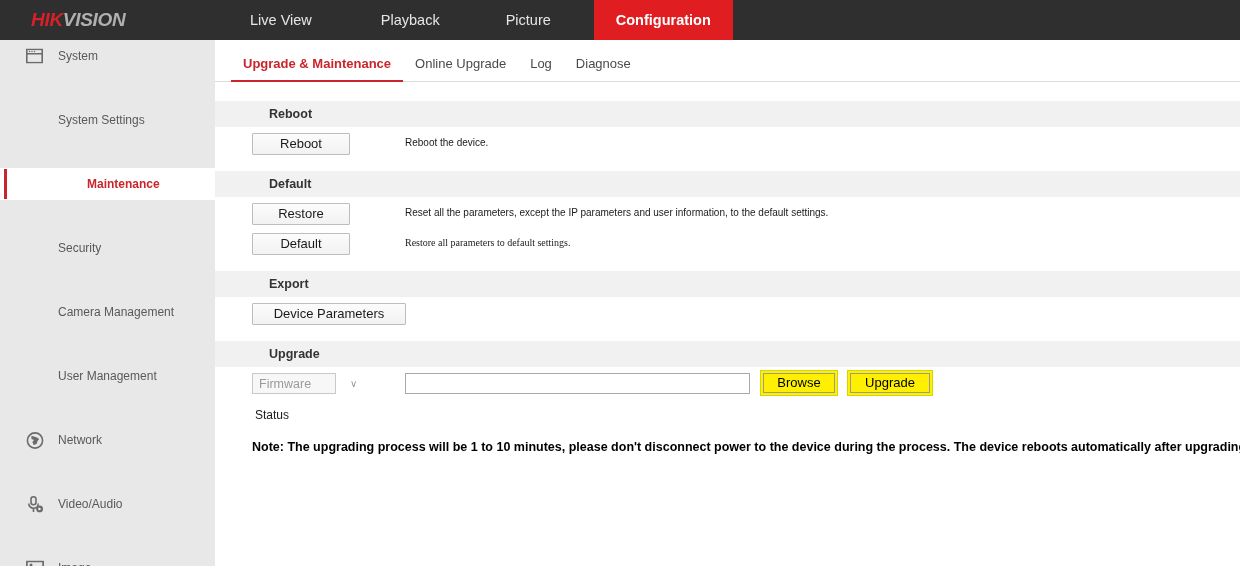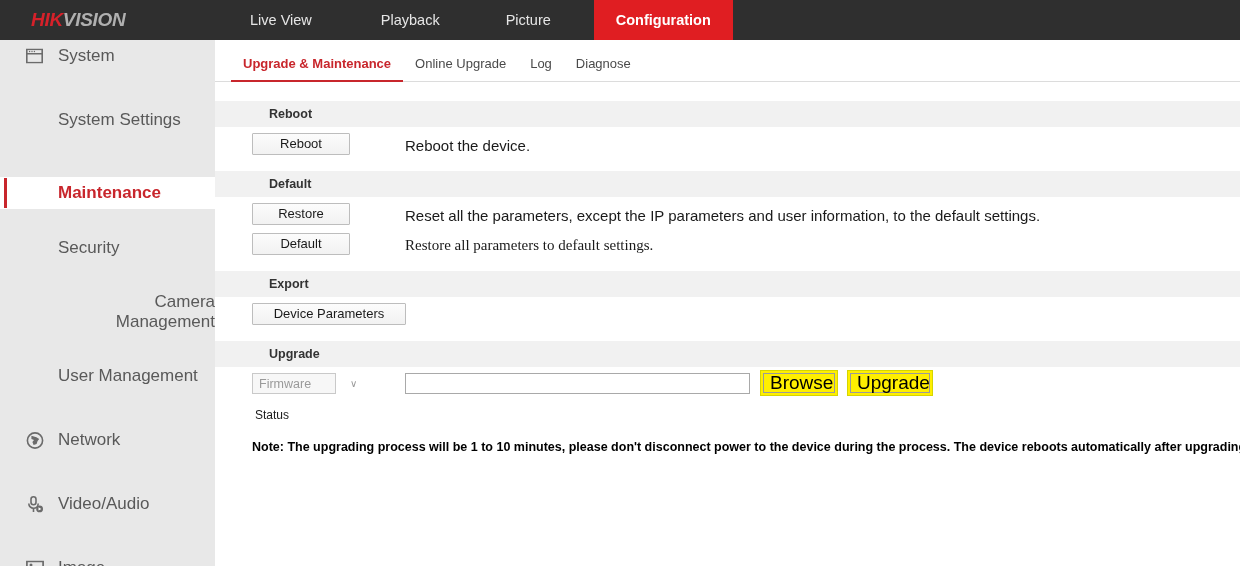--- a/index.html
+++ b/index.html
@@ -43,21 +43,21 @@
   
   #sidebar {
     position: absolute; left: 0; top: 40px;
     width: 215px; height: 526px;
     background: #e8e8e8;
   }
   .side-item {
     position: relative;
     height: 32px;
     display: flex; align-items: center;
-    font-size: 17px; color: #595959;
+    font-size: 12px; color: #595959;
     cursor: pointer;
     text-align: right;
   }
   .side-item .ico {
     position: absolute; left: 25px; top: 50%;
     transform: translateY(-50%);
     width: 19px; height: 19px;
     display: flex; align-items: center; justify-content: center;
   }
   .side-item .lbl { padding-left: 58px; }
@@ -122,26 +122,26 @@
   }
   .hl {
     background: #ffef00;
     border: 1px solid #d6d600;
     padding: 2px;
     display: inline-block;
   }
   .btn-yellow {
     background: #ffef00;
     border: 1px solid #9a9a9a;
-    font-size: 19px; color: #000;
+    font-size: 13px; color: #000;
     height: 20px; line-height: 18px;
     text-align: center; cursor: pointer;
     padding: 0 6px;
   }
-  .desc { font-size: 15px; color: #1a1a1a; }
+  .desc { font-size: 10px; color: #1a1a1a; }
   .fileinput {
     border: 1px solid #a9a9a9;
     background: #ffffff;
     height: 21px; width: 345px;
     font-family: "Liberation Sans", sans-serif;
     font-size: 12px; padding: 0 4px;
     color: #1a1a1a;
   }
   .ddl {
     border: 1px solid #c9c9c9;
@@ -192,21 +192,21 @@
         <circle cx="8.4" cy="3" r="0.7" fill="#6b6b6b"></circle>
       </svg>
     </span>
     <span class="lbl">System</span>
   </div>
 
   <div class="side-item sub" style="top:32px;">
     <span class="lbl">System Settings</span>
   </div>
 
-  <div class="side-item sub active" style="top:73px;">
+  <div class="side-item sub active" style="top:64px;padding-left:29px;">
     <span class="lbl">Maintenance</span>
   </div>
 
   <div class="side-item sub" style="top:96px;">
     <span class="lbl">Security</span>
   </div>
 
   <div class="side-item sub" style="top:128px;">
     <span class="lbl">Camera Management</span>
   </div>

